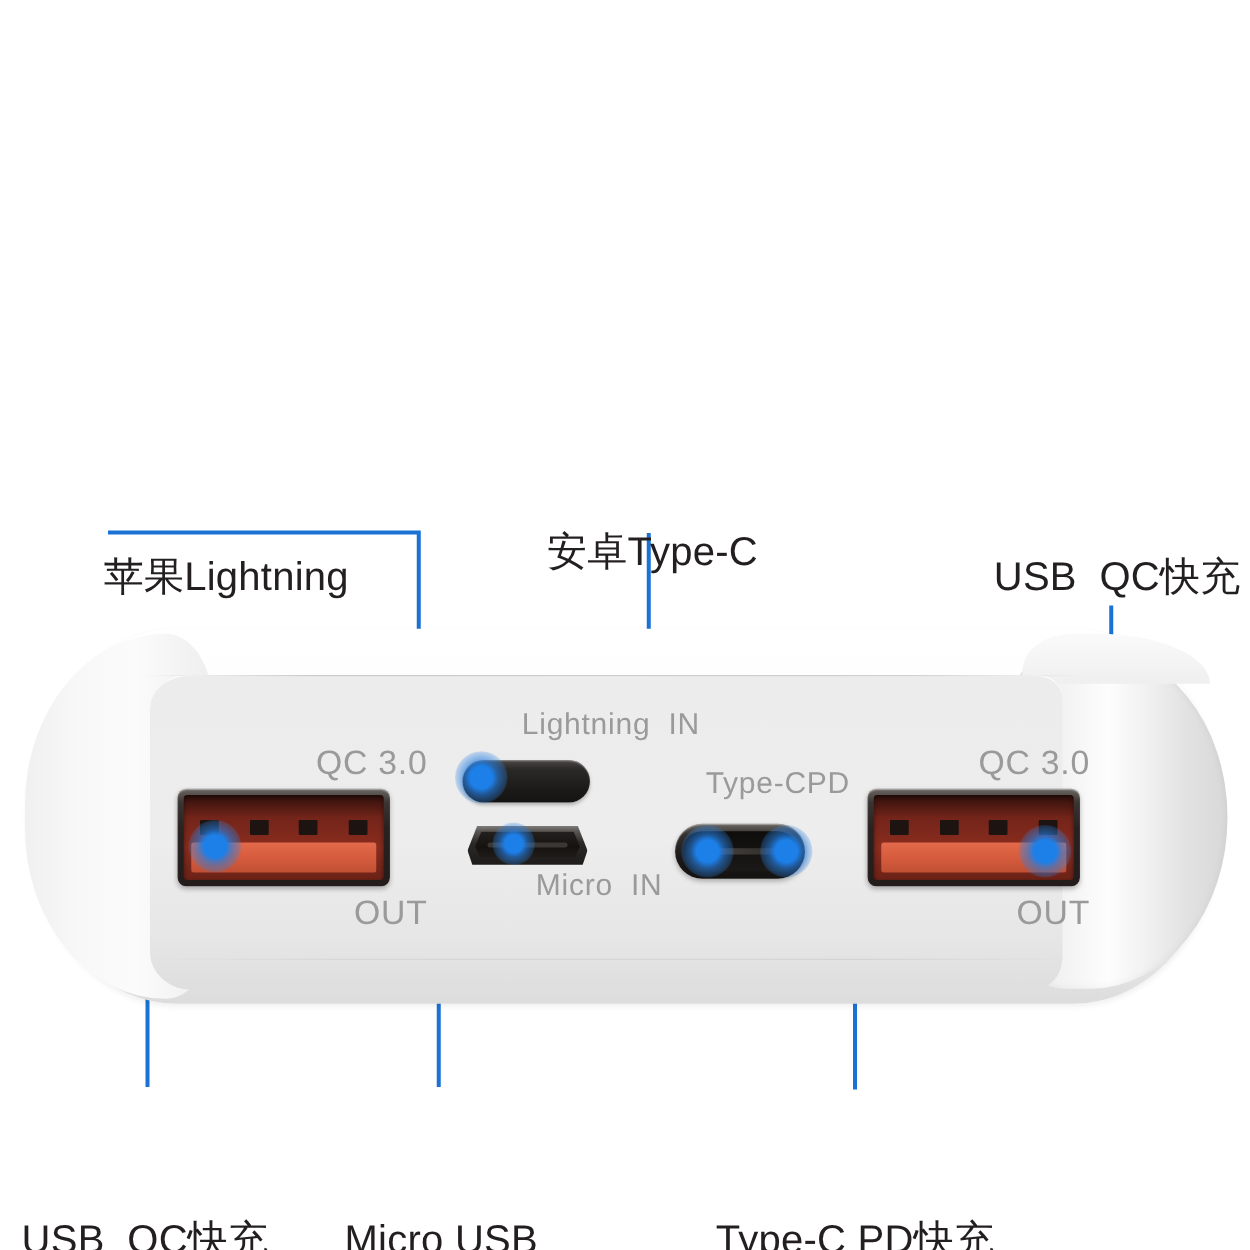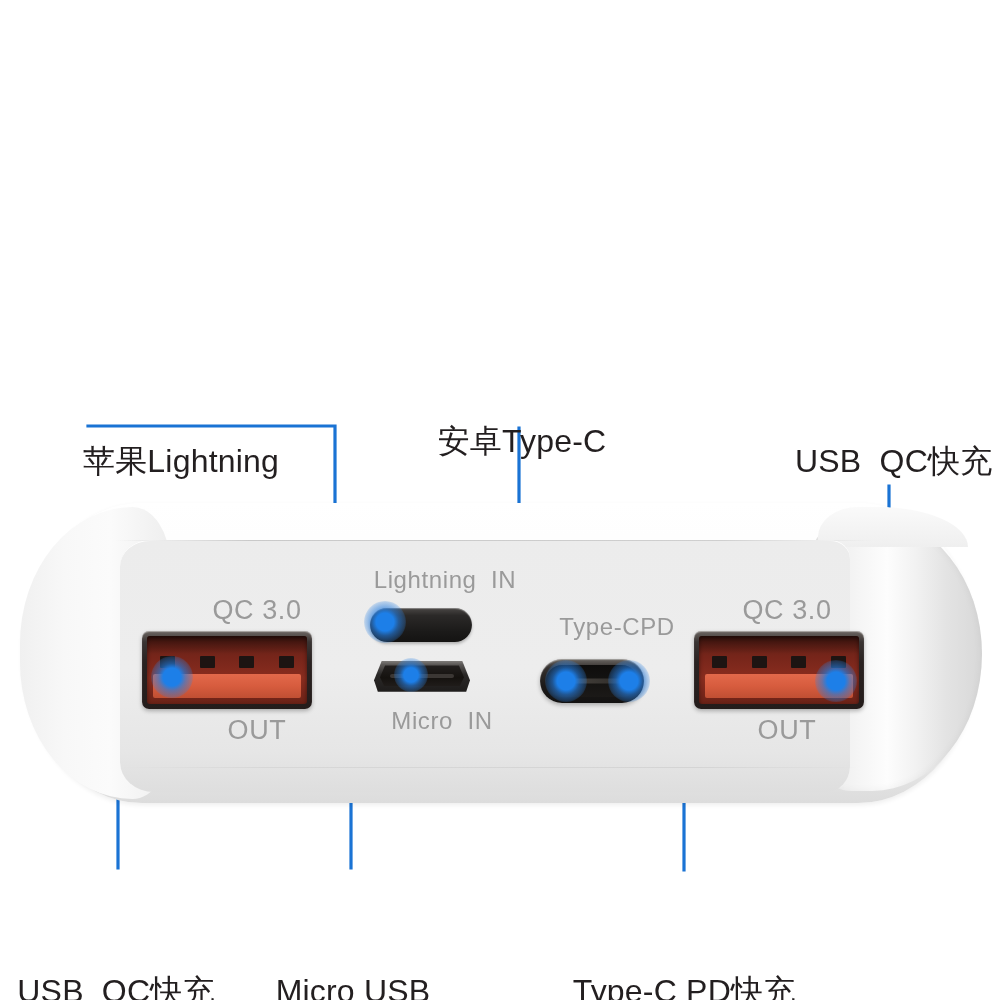--- a/index.html
+++ b/index.html
@@ -75,21 +75,21 @@
     background:linear-gradient(90deg,rgba(255,255,255,0),#d7d7d7 20%,#d4d4d4 78%,rgba(255,255,255,0));
   }
 
   
   .silk{
     position:absolute;
     color:#9a9a9a;
     font-size:27px;
     letter-spacing:.6px;
     white-space:pre;
-    text-align:center;
+    text-align:right;
   }
   .silk.small{font-size:24px;}
 
   
   .usba{
     position:absolute;
     width:170px;height:78px;
     border-radius:7px;
     background:linear-gradient(180deg,#6d6763 0%,#3a3433 14%,#2a2221 40%,#241c1b 100%);
     padding:5px;
@@ -237,23 +237,23 @@
     </div>
     <div class="silk" style="left:150px;top:212px;width:170px;">OUT</div>
 
     <div class="silk small" style="left:308px;top:63px;width:230px;">Lightning  IN</div>
     <div class="lightning" style="left:348px;top:105px;"></div>
 
     <div class="micro" style="left:352px;top:155px;">
       <div class="inner"></div>
       <div class="bar"></div>
     </div>
-    <div class="silk small" style="left:320px;top:192px;width:200px;margin-top:12px;">Micro  IN</div>
-
-    <div class="silk small" style="left:495px;top:110px;width:200px;">Type-CPD</div>
+    <div class="silk small" style="left:308px;top:192px;width:200px;">Micro  IN</div>
+
+    <div class="silk small" style="left:458px;top:110px;width:200px;">Type-CPD</div>
     <div class="typec" style="left:518px;top:156px;">
       <div class="cav">
         <div class="pin"></div>
       </div>
     </div>
 
     <div class="silk" style="left:680px;top:92px;width:170px;">QC 3.0</div>
     <div class="usba" style="left:672px;top:128px;">
       <div class="cavity">
         <div class="topshade"></div>

